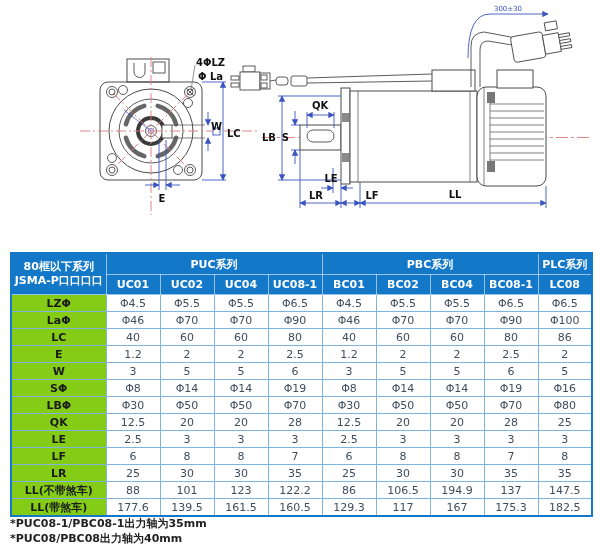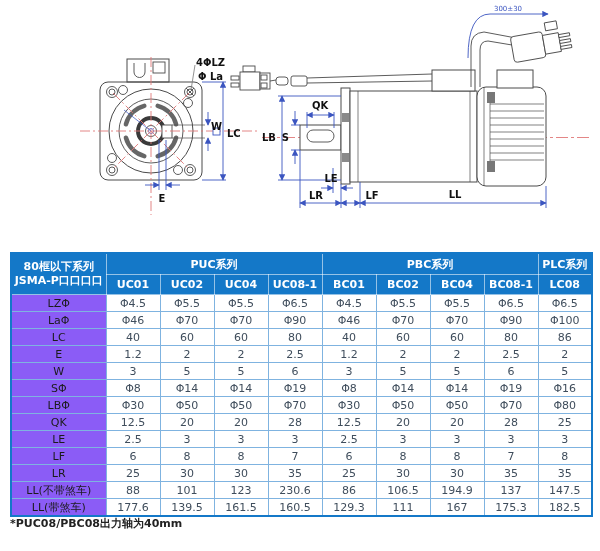--- a/index.html
+++ b/index.html
@@ -11,21 +11,21 @@
   .cabletxt{font-size:7px;fill:#3b55c0;}
 
   table.spec{position:absolute;top:252px;left:10px;border-collapse:collapse;table-layout:fixed;
              border:2px solid #1478c8;}
   table.spec th,table.spec td{padding:0;margin:0;text-align:center;vertical-align:middle;}
   table.spec thead th{background:#1478c8;color:#fff;font-weight:bold;font-size:11px;
                       border:1px solid rgba(255,255,255,.55);}
   table.spec thead tr.groups th{height:20px;}
   table.spec thead tr.cols th{height:19px;text-align:center;}
   th.corner{font-size:11px;line-height:1.25;}
-  table.spec tbody th{background:#8b5cf6;color:#1b1b1b;font-weight:normal;font-size:11px;
+  table.spec tbody th{background:#84cc16;color:#1b1b1b;font-weight:bold;font-size:11px;
                       border:1px solid #7fb3e0;height:16px;}
   table.spec tbody td{background:#fff;color:#3f4d5c;font-size:11px;border:1px solid #7fb3e0;height:16px;}
   .footnotes{position:absolute;left:10px;top:516px;font-size:11px;font-weight:600;color:#222;
              line-height:15px;}
 </style>
 </head>
 <body>
 
 <div class="page">
 
@@ -379,39 +379,40 @@
           <td>30</td>
           <td>30</td>
           <td>35</td>
           <td>35</td>
         </tr>
         <tr>
           <th>LL(不带煞车)</th>
           <td>88</td>
           <td>101</td>
           <td>123</td>
-          <td>230.6</td>
+          <td>122.2</td>
           <td>86</td>
           <td>106.5</td>
           <td>194.9</td>
           <td>137</td>
           <td>147.5</td>
         </tr>
         <tr>
           <th>LL(带煞车)</th>
           <td>177.6</td>
           <td>139.5</td>
           <td>161.5</td>
           <td>160.5</td>
           <td>129.3</td>
-          <td>111</td>
+          <td>117</td>
           <td>167</td>
           <td>175.3</td>
           <td>182.5</td>
         </tr>
       </tbody>
   </table>
 
   <div class="footnotes">
+    <div>*PUC08-1/PBC08-1出力轴为35mm</div>
     <div>*PUC08/PBC08出力轴为40mm</div>
   </div>
 
 </div>
 
 </body></html>

